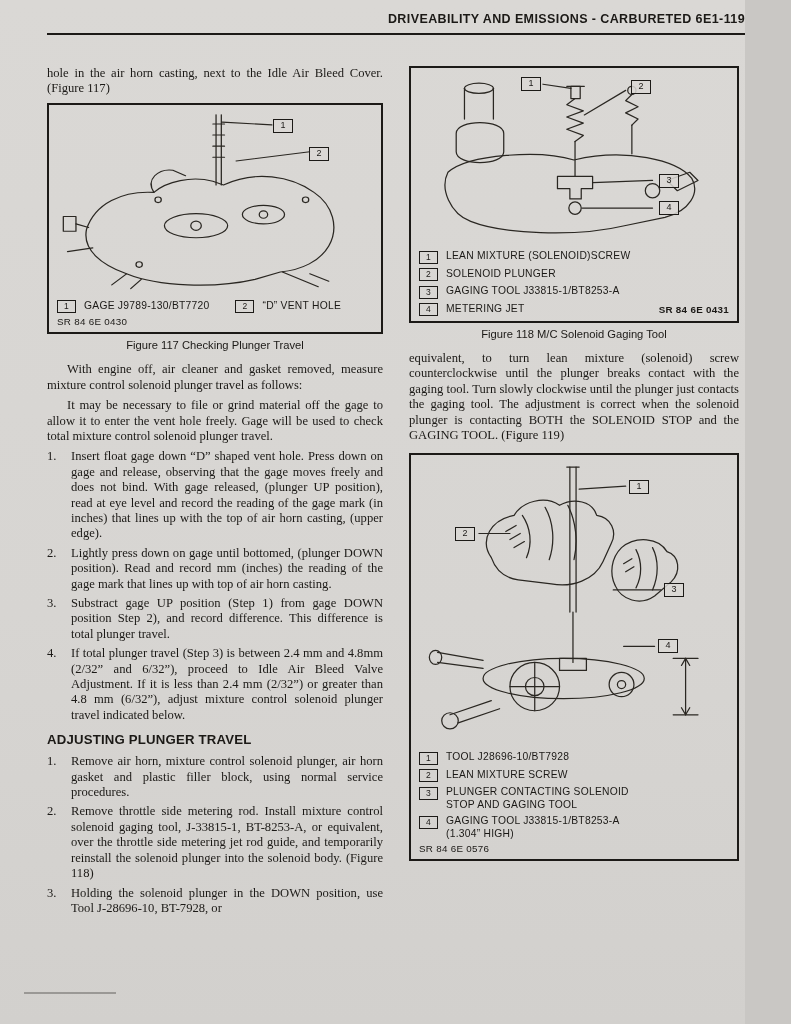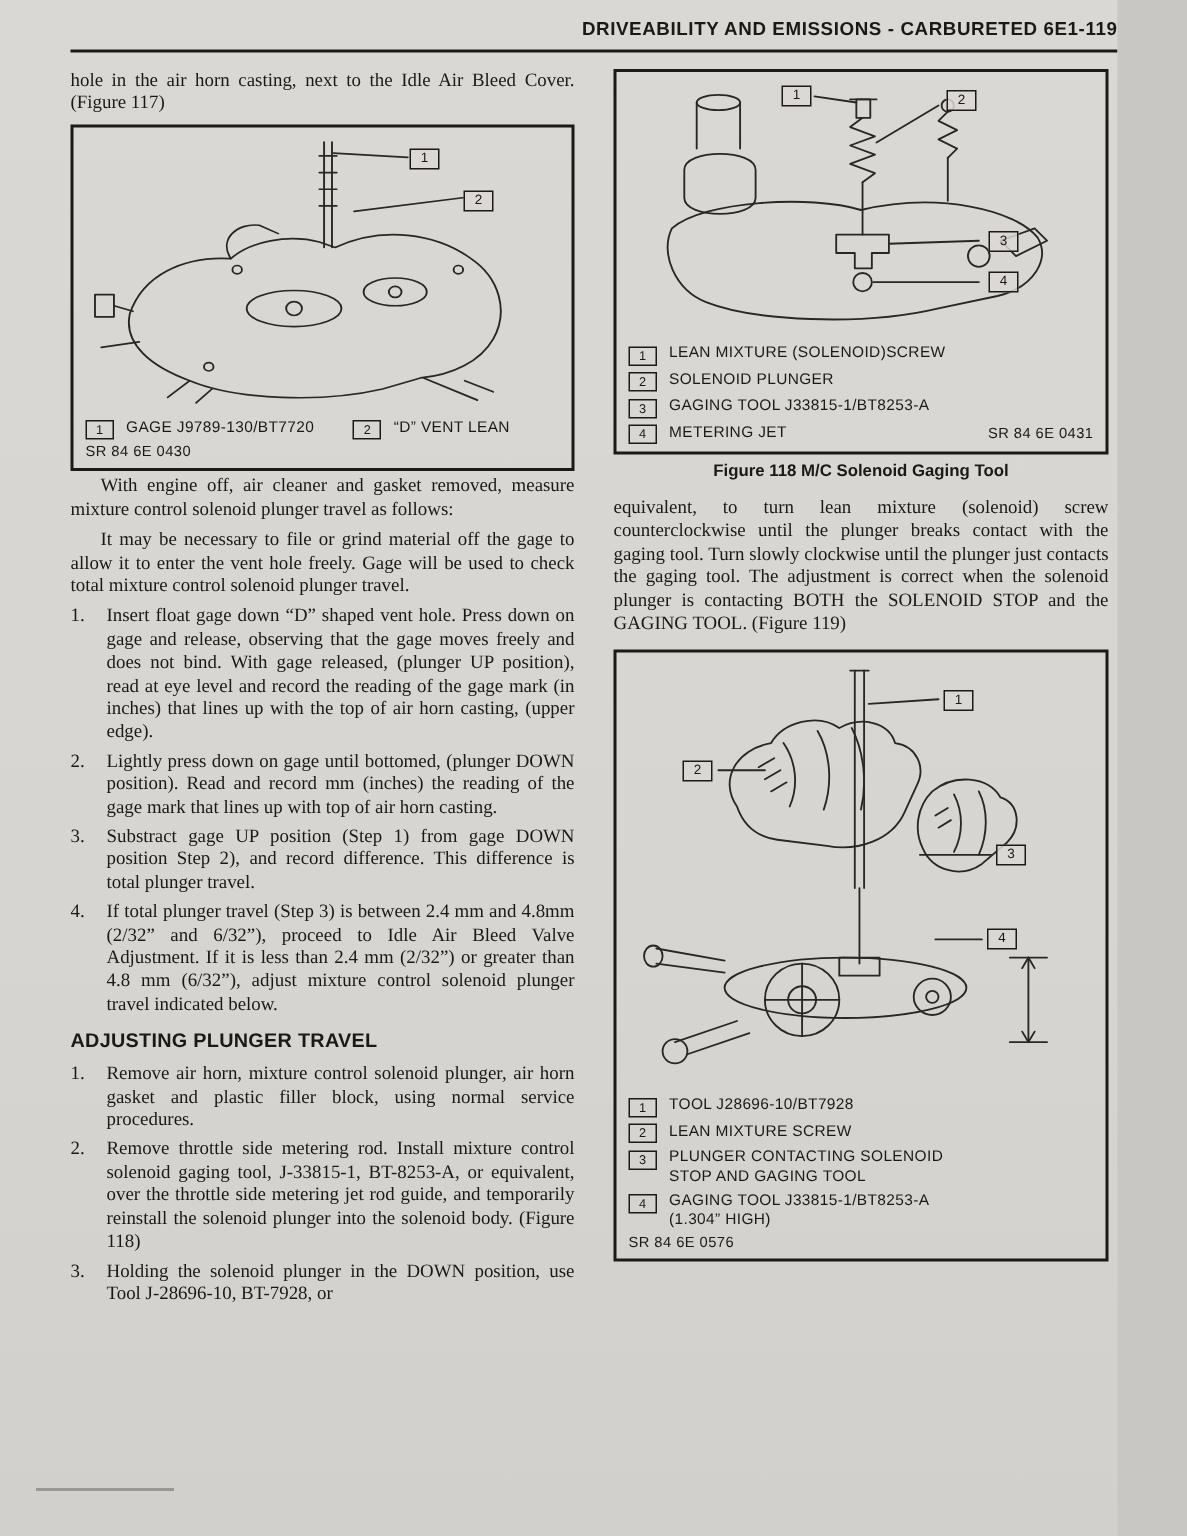--- a/index.html
+++ b/index.html
@@ -18,21 +18,21 @@
     text-align:right;
     font-family:"Liberation Sans", sans-serif;
     font-weight:bold; font-size:12.5px; letter-spacing:0.4px;
     padding-bottom:7px;
     border-bottom:2px solid #1c1a17;
   }
   .columns {
     position:absolute; top:46px; left:47px; width:698px;
     display:flex; gap:26px;
   }
-  .col { width:336px; }
+  .col { width:336px;margin-top:20px; }
   .col.right { width:330px; }
 
   p.body {
     font-size:12.6px; line-height:15.4px; text-align:justify;
     margin:0 0 5px 0;
   }
   p.indent { text-indent:20px; }
 
   .step { display:flex; margin-bottom:4px; font-size:12.6px; line-height:15.4px; }
   .step-num { width:24px; flex:none; }
@@ -76,25 +76,25 @@
   .clabel { }
   .clabel.grow { flex:1; }
   .clabel.w190 { max-width:190px; }
   .sr {
     font-family:"Liberation Sans", sans-serif;
     font-size:9.8px; letter-spacing:0.3px;
     text-align:left; margin-top:3px;
   }
   .sr-inline {
     font-family:"Liberation Sans", sans-serif;
-    font-size:9.8px; letter-spacing:0.3px; align-self:flex-end;
+    font-size:9.8px; letter-spacing:0.3px; align-self:flex-end;font-weight:bold;
   }
   .figcaption {
     font-family:"Liberation Sans", sans-serif;
-    font-weight:bold; font-size:11.2px; text-align:center;
+    font-weight:normal; font-size:11.2px; text-align:center;
     margin:5px 0 11px 0;
   }
   .artifact {
     position:absolute; left:24px; bottom:30px; width:92px; height:2px;
     background:#9a9895;
   }
 </style>
 </head>
 <body>
 
@@ -144,25 +144,26 @@
           <span class="callout" style="left:216px; top:8px;">1</span>
           <span class="callout" style="left:252px; top:36px;">2</span>
         </div>
         <div class="legend-inline">
           <div class="legend-row">
             <span class="cnum">1</span>
             <span class="clabel">GAGE J9789-130/BT7720</span>
           </div>
           <div class="legend-row">
             <span class="cnum">2</span>
-            <span class="clabel">“D” VENT LEAN</span>
+            <span class="clabel">“D” VENT HOLE</span>
           </div>
         </div>
         <div class="sr">SR 84 6E 0430</div>
       </figure>
+      <div class="figcaption">Figure 117 Checking Plunger Travel</div>
 
       <p class="body indent">With engine off, air cleaner and gasket removed, measure mixture control solenoid plunger travel as follows:</p>
       <p class="body indent">It may be necessary to file or grind material off the gage to allow it to enter the vent hole freely. Gage will be used to check total mixture control solenoid plunger travel.</p>
 
       <div>
         <div class="step">
           <span class="step-num">1.</span>
           <span class="step-text">Insert float gage down “D” shaped vent hole. Press down on gage and release, observing that the gage moves freely and does not bind. With gage released, (plunger UP position), read at eye level and record the reading of the gage mark (in inches) that lines up with the top of air horn casting, (upper edge).</span>
         </div>
         <div class="step">

